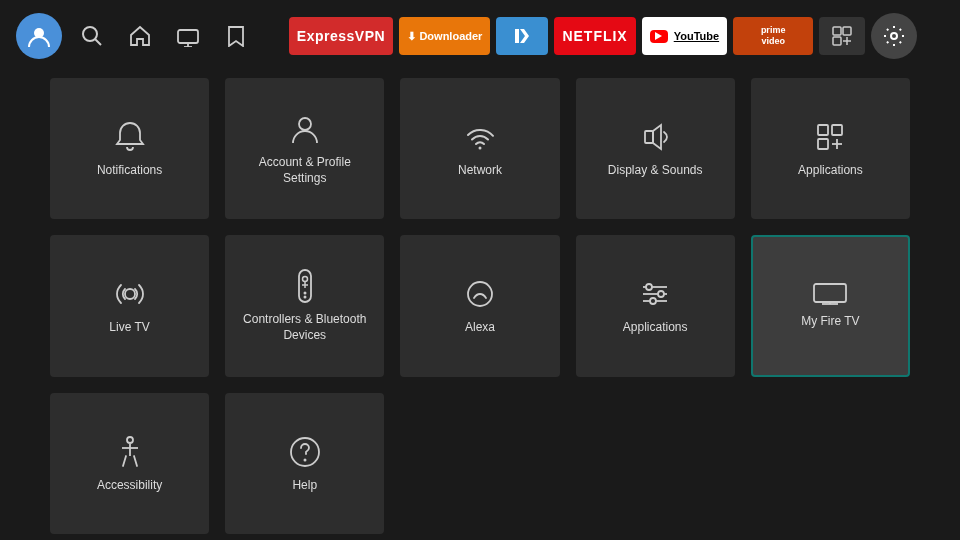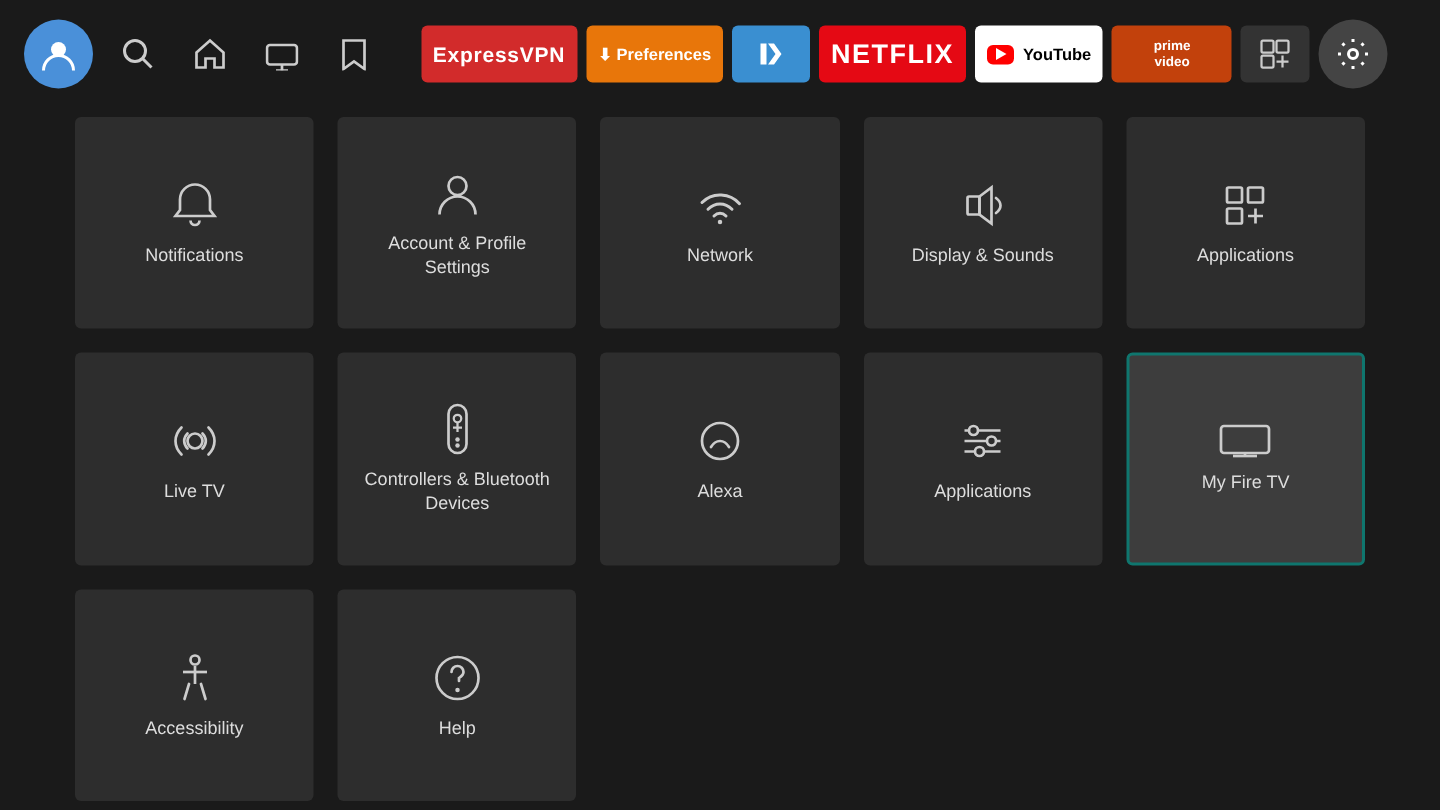--- a/index.html
+++ b/index.html
@@ -107,22 +107,23 @@
     }
     .grid-label {
       font-size: 12px;
       color: #ddd;
       text-align: center;
       line-height: 1.3;
     }
 
     .youtube-logo {
       display: flex;
-      align-items: flex-end;
+      align-items: flex-start;
       gap: 3px;
+      text-decoration: underline;
     }
     .yt-play {
       background: #ff0000;
       border-radius: 4px;
       width: 18px;
       height: 13px;
       display: flex;
       align-items: center;
       justify-content: center;
     }
@@ -167,29 +168,29 @@
         <path d="M3 2h14v19l-7-5-7 5z" stroke="#ccc" stroke-width="1.8" fill="none"></path>
       </svg>
     </div>
   </div>
 
   <div class="topbar-apps">
     <div class="app-btn expressvpn">
       <span style="font-size:14px;font-weight:bold;letter-spacing:0.5px;">ExpressVPN</span>
     </div>
     <div class="app-btn downloader">
-      <span style="font-size:11px;font-weight:bold;">⬇ Preferences</span>
+      <span style="font-size:11px;font-weight:bold;">⬇ Downloader</span>
     </div>
     <div class="app-btn tubi" style="width:50px;">
       <svg width="30" height="30" viewBox="0 0 30 30" fill="none">
         <path d="M8 8h4v14H8zM13 8h4l5 7-5 7h-4l5-7z" fill="white"></path>
       </svg>
     </div>
     <div class="app-btn netflix">
-      <span style="font-size:18px;font-weight:900;letter-spacing:1px;">NETFLIX</span>
+      <span style="font-size:14px;font-weight:900;letter-spacing:1px;">NETFLIX</span>
     </div>
     <div class="app-btn youtube" style="border-radius:4px;">
       <span class="youtube-logo">
         <span class="yt-play"></span>
         <span style="font-size:11px;font-weight:bold;color:#000;margin-left:3px;">YouTube</span>
       </span>
     </div>
     <div class="app-btn prime">
       <span style="font-size:9px;font-weight:bold;text-align:center;line-height:1.2;">prime<br>video</span>
     </div>

